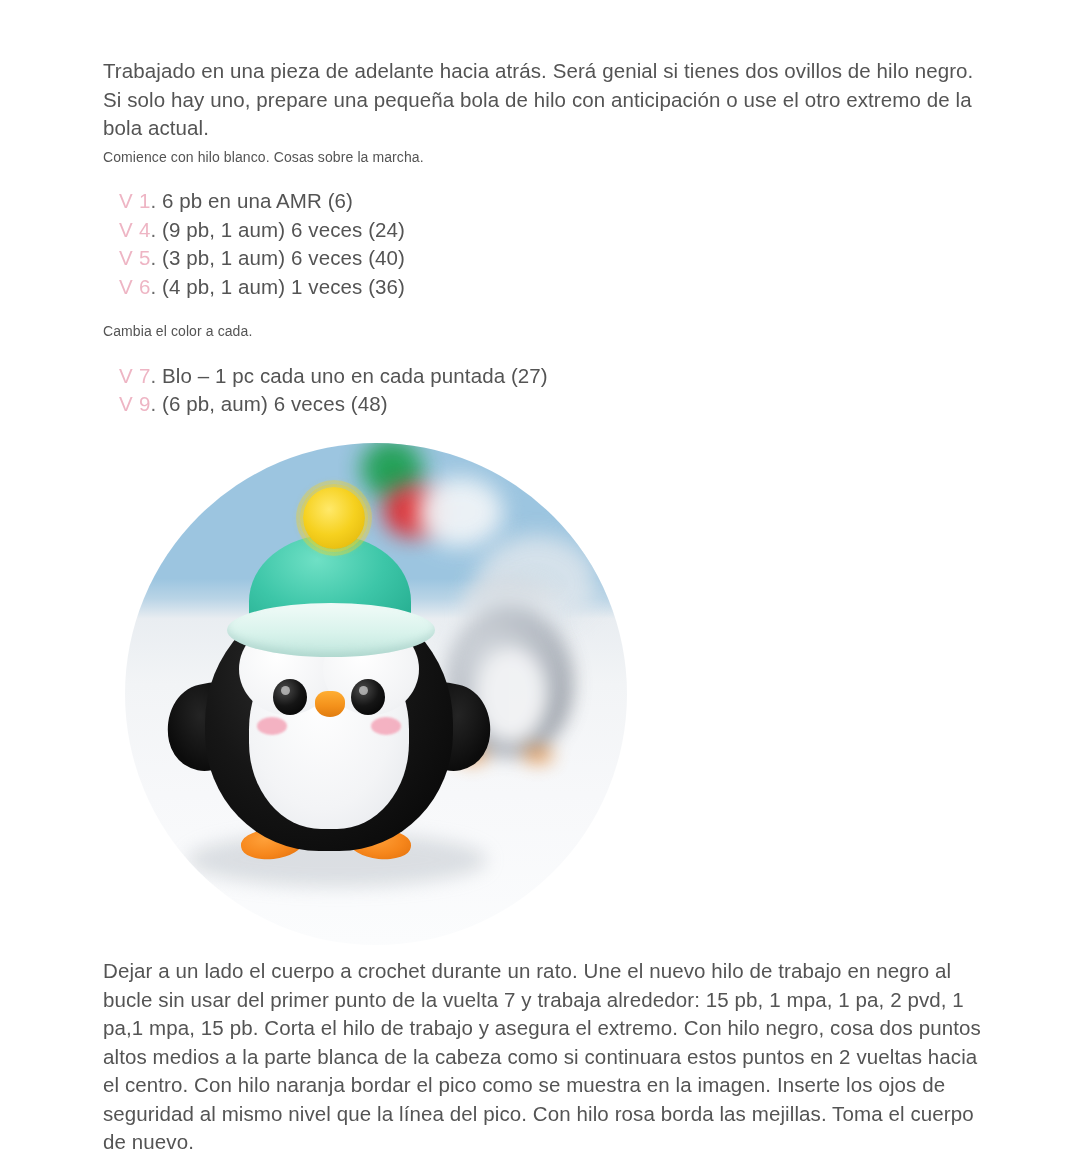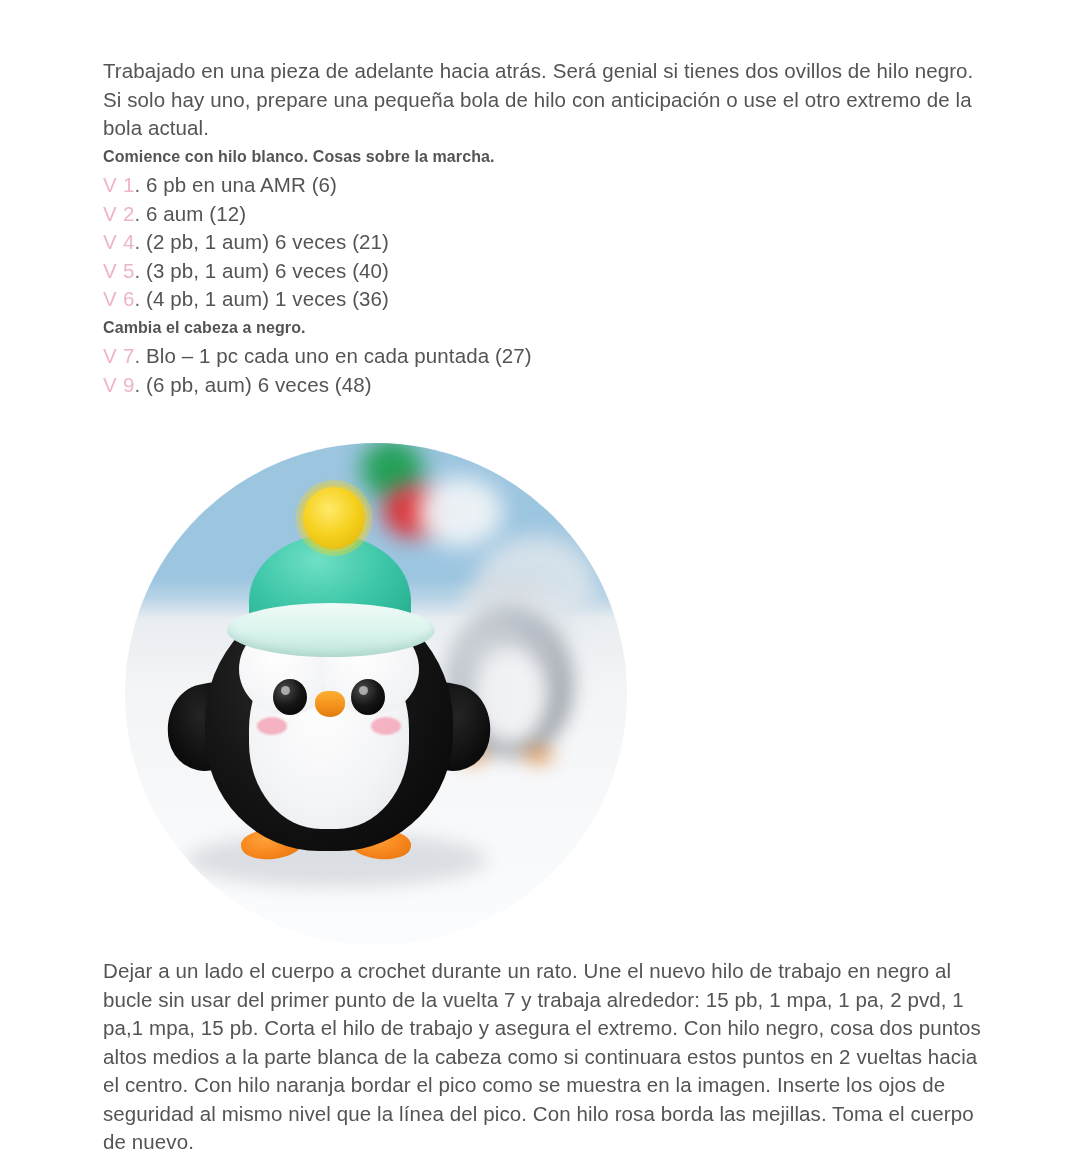--- a/index.html
+++ b/index.html
@@ -34,30 +34,29 @@
     line-height: 28.5px;
     color: #545454;
     letter-spacing: 0.1px;
     margin: 0;
     text-align: left;
   }
 
   .para.intro { margin-bottom: 0; }
 
   .single-line {
-    font-size: 16px;
+    font-size: 14px;
     line-height: 28.5px;
     color: #545454;
     letter-spacing: 0.1px;
     white-space: nowrap;
-    font-weight: bold;
   }
 
   .rows {
-    margin: 0;
+    margin: 16px;
     padding: 0;
     list-style: none;
   }
 
   .row {
     font-size: 20.5px;
     line-height: 28.5px;
     color: #545454;
     letter-spacing: 0.1px;
     white-space: nowrap;
@@ -358,41 +357,36 @@
     <div class="single-line">Comience con hilo blanco. Cosas sobre la marcha.</div>
 
     <ul class="rows">
       <li class="row">
         <span class="row-marker">V</span>
         <span class="row-num">1</span><span class="row-dot">.</span>
         <span class="row-text">6 pb en una AMR (6)</span>
       </li>
       <li class="row">
         <span class="row-marker">V</span>
-        <span class="row-num">2</span><span class="row-dot">.</span>
-        <span class="row-text">6 aum (12)</span>
-      </li>
-      <li class="row">
-        <span class="row-marker">V</span>
         <span class="row-num">4</span><span class="row-dot">.</span>
-        <span class="row-text">(2 pb, 1 aum) 6 veces (21)</span>
+        <span class="row-text">(9 pb, 1 aum) 6 veces (24)</span>
       </li>
       <li class="row">
         <span class="row-marker">V</span>
         <span class="row-num">5</span><span class="row-dot">.</span>
         <span class="row-text">(3 pb, 1 aum) 6 veces (40)</span>
       </li>
       <li class="row">
         <span class="row-marker">V</span>
         <span class="row-num">6</span><span class="row-dot">.</span>
         <span class="row-text">(4 pb, 1 aum) 1 veces (36)</span>
       </li>
     </ul>
 
-    <div class="single-line">Cambia el cabeza a negro.</div>
+    <div class="single-line">Cambia el color a cada.</div>
 
     <ul class="rows">
       <li class="row">
         <span class="row-marker">V</span>
         <span class="row-num">7</span><span class="row-dot">.</span>
         <span class="row-text">Blo – 1 pc cada uno en cada puntada (27)</span>
       </li>
       <li class="row">
         <span class="row-marker">V</span>
         <span class="row-num">9</span><span class="row-dot">.</span>

